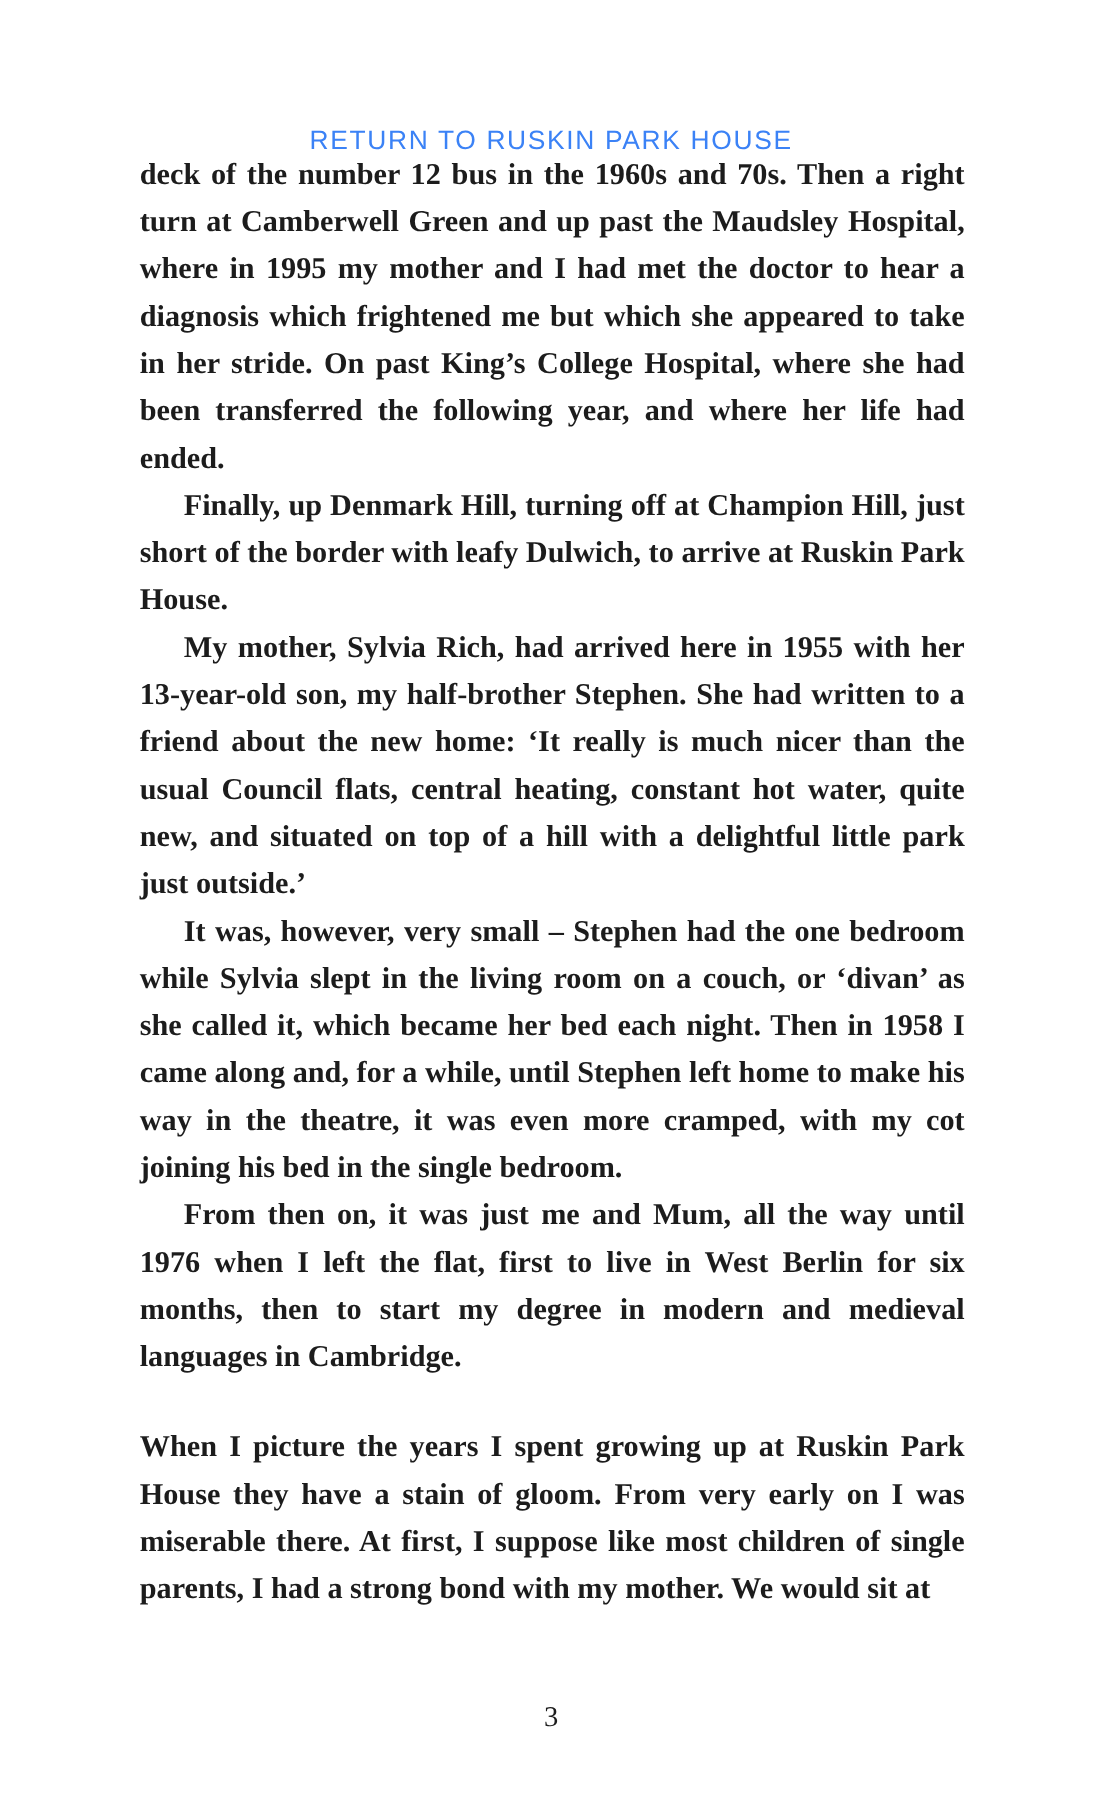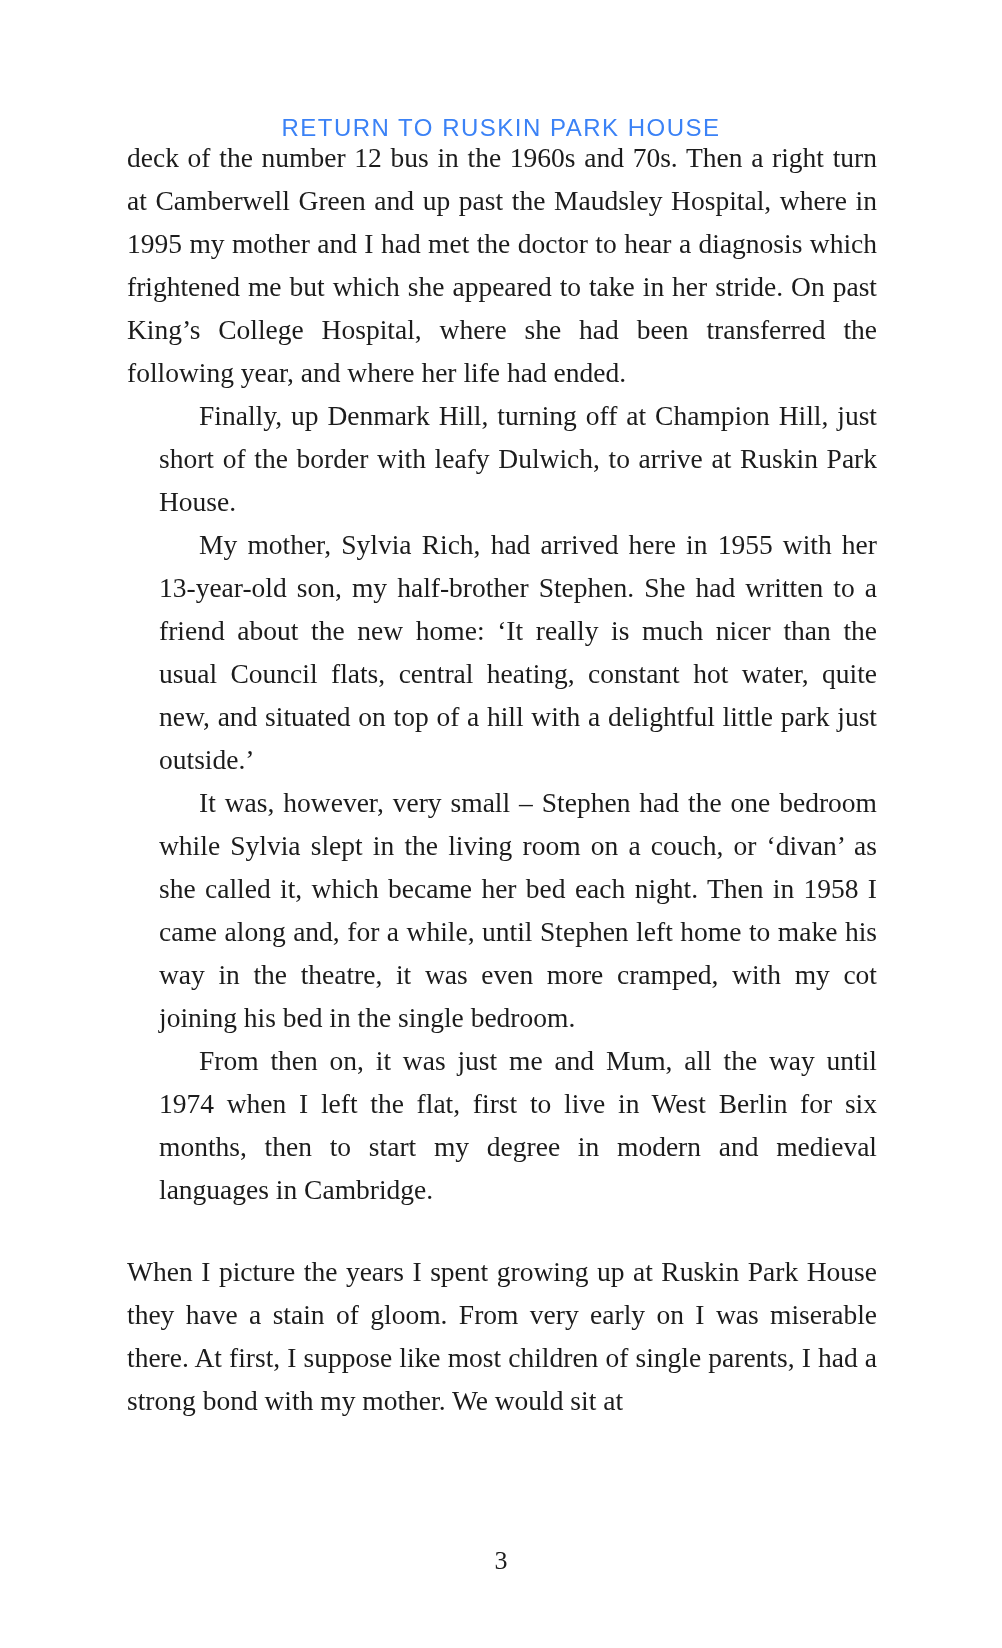--- a/index.html
+++ b/index.html
@@ -31,33 +31,33 @@
     color: #3b82f6;
     font-weight: 400;
     margin-top: 48px;
   }
 
   .body-text {
     position: absolute;
     top: 136px;
     left: 127px;
     width: 750px;
+    font-weight: bold;
   }
 
   .body-text p {
     font-size: 27.5px;
     line-height: 43px;
     text-align: justify;
     text-justify: inter-word;
     color: #1c1c1c;
   }
 
   .body-text p.indent {
     text-indent: 40px;
-    margin-left: 32px;
   }
 
   .body-text p.section-start {
     margin-top: 39px;
   }
 
   .page-number {
     position: absolute;
     bottom: 72px;
     left: 0;
@@ -73,19 +73,19 @@
 
 <div class="page">
 
   <div class="running-header">RETURN TO RUSKIN PARK HOUSE</div>
 
   <div class="body-text">
     <p class="no-indent">deck of the number 12 bus in the 1960s and 70s. Then a right turn at Camberwell Green and up past the Maudsley Hospital, where in 1995 my mother and I had met the doctor to hear a diagnosis which frightened me but which she appeared to take in her stride. On past King’s College Hospital, where she had been transferred the following year, and where her life had ended.</p>
     <p class="indent">Finally, up Denmark Hill, turning off at Champion Hill, just short of the border with leafy Dulwich, to arrive at Ruskin Park House.</p>
     <p class="indent">My mother, Sylvia Rich, had arrived here in 1955 with her 13-year-old son, my half-brother Stephen. She had written to a friend about the new home: ‘It really is much nicer than the usual Council flats, central heating, constant hot water, quite new, and situated on top of a hill with a delightful little park just outside.’</p>
     <p class="indent">It was, however, very small – Stephen had the one bedroom while Sylvia slept in the living room on a couch, or ‘divan’ as she called it, which became her bed each night. Then in 1958 I came along and, for a while, until Stephen left home to make his way in the theatre, it was even more cramped, with my cot joining his bed in the single bedroom.</p>
-    <p class="indent">From then on, it was just me and Mum, all the way until 1974 when I left the flat, first to live in West Berlin for six months, then to start my degree in modern and medieval languages in Cambridge.</p>
+    <p class="indent">From then on, it was just me and Mum, all the way until 1976 when I left the flat, first to live in West Berlin for six months, then to start my degree in modern and medieval languages in Cambridge.</p>
     <p class="no-indent section-start">When I picture the years I spent growing up at Ruskin Park House they have a stain of gloom. From very early on I was miserable there. At first, I suppose like most children of single parents, I had a strong bond with my mother. We would sit at</p>
   </div>
 
   <div class="page-number">3</div>
 
 </div>
 
 </body></html>

